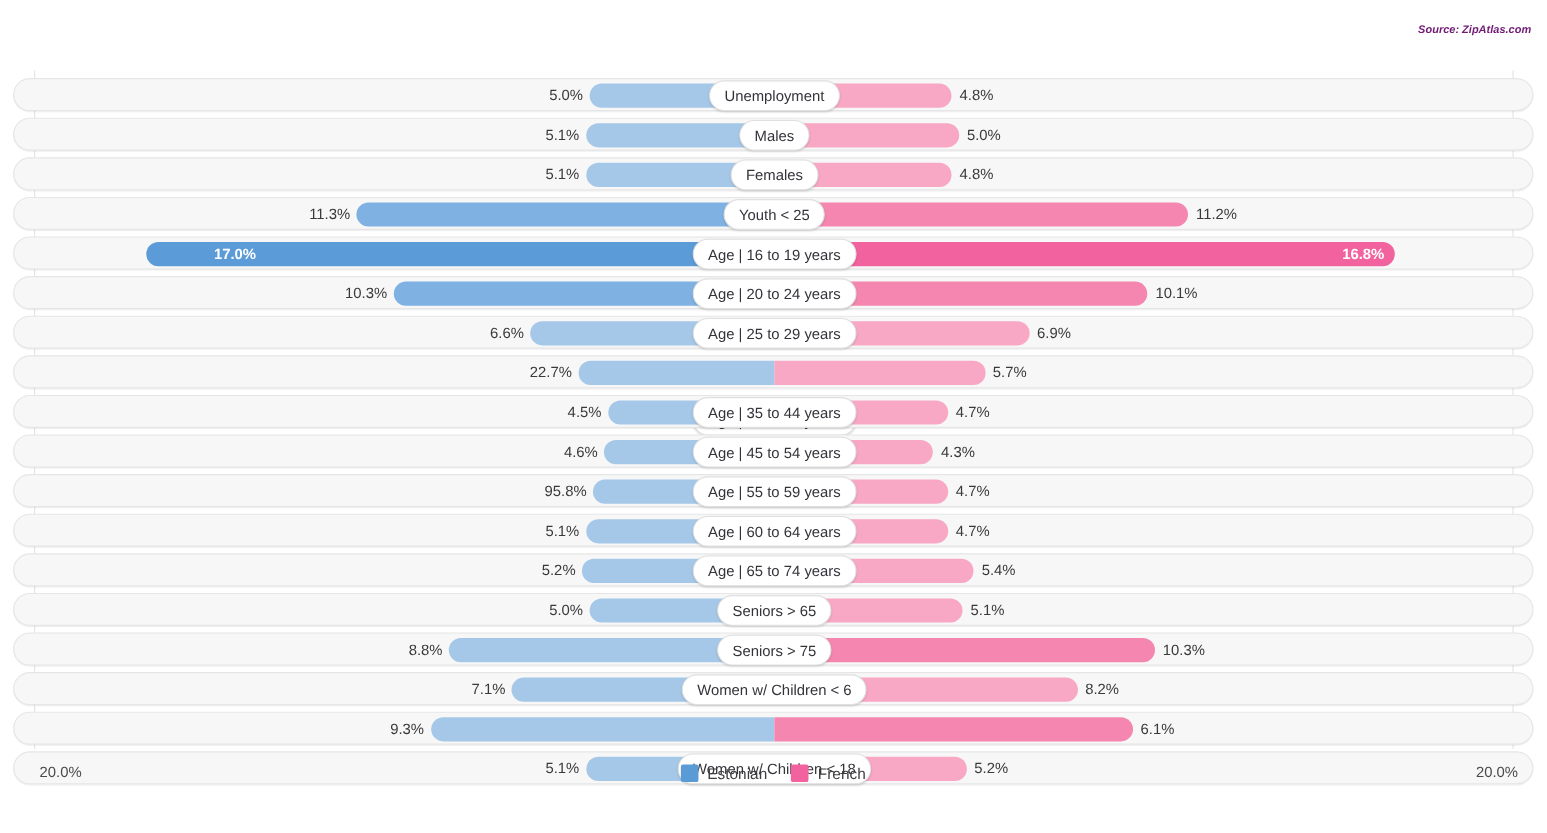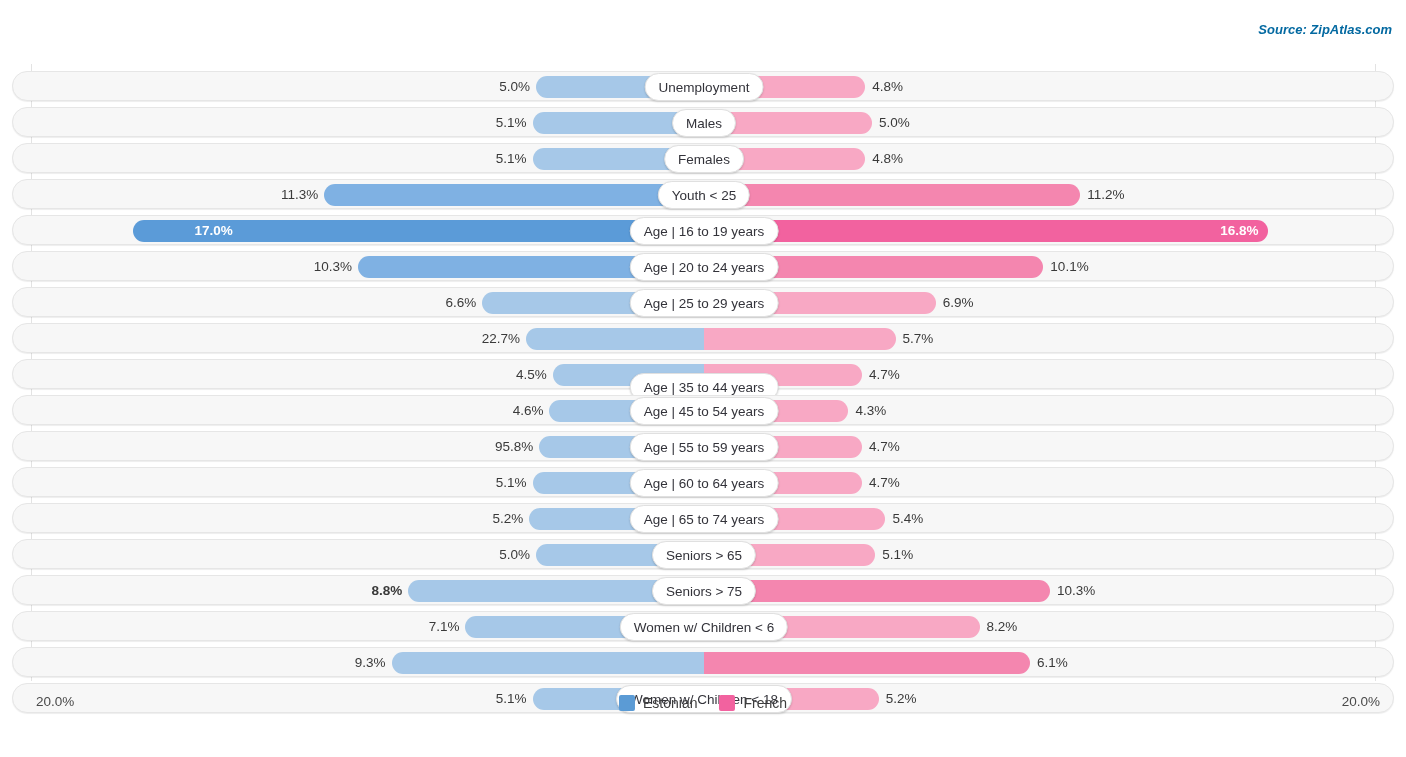--- a/index.html
+++ b/index.html
@@ -13,21 +13,21 @@
   #root { position: relative; width: 1406px; height: 757px; }
 
   
   #chart-title {
     position: absolute; left: 11px; top: 20px;
     font-size: 19.5px; color: #3c3c3c; letter-spacing: .2px;
     white-space: nowrap;
   }
   #source-note {
     position: absolute; right: 14px; top: 22px;
-    font-size: 13px; color: #0369a1; font-style: italic; font-weight: bold;
+    font-size: 10px; color: #701a75; font-style: italic; font-weight: bold;
     white-space: nowrap;
   }
 
   
   #plot {
     position: absolute; left: 0; top: 64px;
     width: 1406px; height: 653px;
   }
   .gridline {
     position: absolute; top: 0; bottom: 36px;
@@ -173,21 +173,21 @@
             <div class="val val-right" style="left: 889.52px; width: 90px;">5.7%</div>
             <div class="cat-pill" style="left: 691px; margin-top: 43px;">Age | 30 to 34 years</div>
           </div>
         </div>
         <div class="row" style="top: 295px;">
           <div class="row-inner">
             <div class="bar bar-left" style="left: 539.8px; width: 151.2px; background: rgb(166, 200, 232);"></div>
             <div class="bar bar-right" style="left: 691px; width: 157.92px; background: rgb(248, 168, 196);"></div>
             <div class="val val-left" style="left: 443.8px; width: 90px;">4.5%</div>
             <div class="val val-right" style="left: 855.92px; width: 90px;">4.7%</div>
-            <div class="cat-pill" style="left: 691px; margin-top: 12px;">Age | 35 to 44 years</div>
+            <div class="cat-pill" style="left: 691px;">Age | 35 to 44 years</div>
           </div>
         </div>
         <div class="row" style="top: 331px;">
           <div class="row-inner">
             <div class="bar bar-left" style="left: 536.44px; width: 154.56px; background: rgb(166, 200, 232);"></div>
             <div class="bar bar-right" style="left: 691px; width: 144.48px; background: rgb(248, 168, 196);"></div>
             <div class="val val-left" style="left: 440.44px; width: 90px;">4.6%</div>
             <div class="val val-right" style="left: 842.48px; width: 90px;">4.3%</div>
             <div class="cat-pill" style="left: 691px;">Age | 45 to 54 years</div>
           </div>
@@ -225,21 +225,21 @@
             <div class="bar bar-right" style="left: 691px; width: 171.36px; background: rgb(248, 168, 196);"></div>
             <div class="val val-left" style="left: 427px; width: 90px;">5.0%</div>
             <div class="val val-right" style="left: 869.36px; width: 90px;">5.1%</div>
             <div class="cat-pill" style="left: 691px;">Seniors &gt; 65</div>
           </div>
         </div>
         <div class="row" style="top: 511px;">
           <div class="row-inner">
             <div class="bar bar-left" style="left: 395.32px; width: 295.68px; background: rgb(166, 200, 232);"></div>
             <div class="bar bar-right" style="left: 691px; width: 346.08px; background: rgb(244, 134, 175);"></div>
-            <div class="val val-left" style="left: 299.32px; width: 90px; font-weight: bold;">8.8%</div>
+            <div class="val val-left" style="left: 299.32px; width: 90px;">8.8%</div>
             <div class="val val-right" style="left: 1044.08px; width: 90px;">10.3%</div>
             <div class="cat-pill" style="left: 691px;">Seniors &gt; 75</div>
           </div>
         </div>
         <div class="row" style="top: 547px;">
           <div class="row-inner">
             <div class="bar bar-left" style="left: 452.44px; width: 238.56px; background: rgb(166, 200, 232);"></div>
             <div class="bar bar-right" style="left: 691px; width: 275.52px; background: rgb(248, 168, 196);"></div>
             <div class="val val-left" style="left: 356.44px; width: 90px;">7.1%</div>
             <div class="val val-right" style="left: 973.52px; width: 90px;">8.2%</div>

